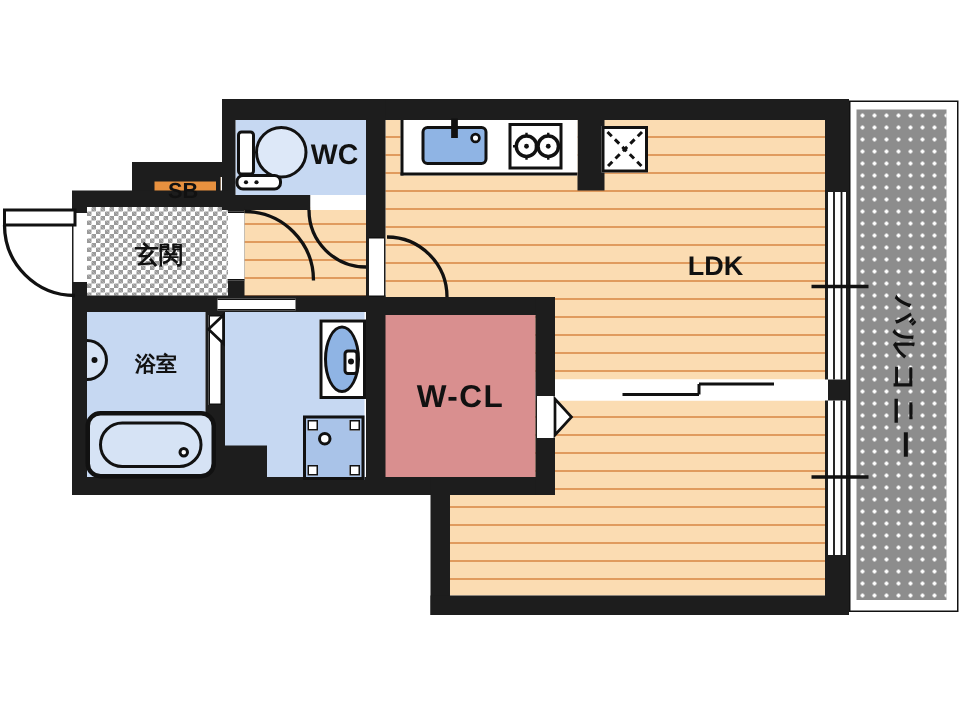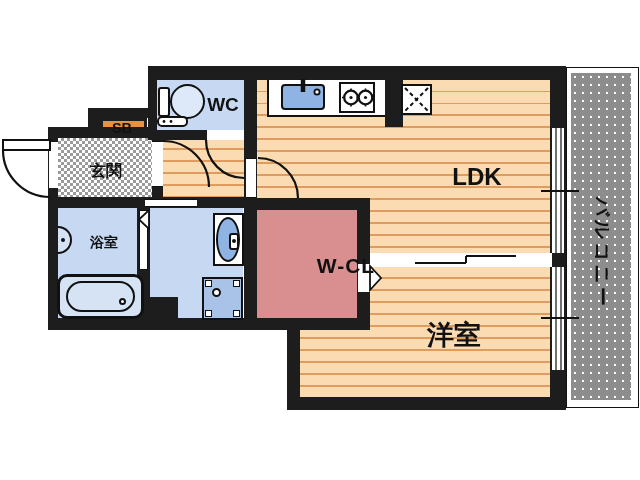--- a/index.html
+++ b/index.html
@@ -123,22 +123,22 @@
     <path d="M149,210 L149,229 L139,219.5 Z" fill="#fff" stroke="#111" stroke-width="1.8"></path>
     <path d="M370,266 L370,290 L381,278 Z" fill="#fff" stroke="#111" stroke-width="1.8"></path>
     <circle cx="164" cy="121.5" r="1.4" fill="#111"></circle>
     <circle cx="171" cy="121.5" r="1.4" fill="#111"></circle>
   </svg>
 
   <div class="label" style="left:223px;top:104px;font-size:19px;">WC</div>
   <div class="label" style="left:122px;top:128px;font-size:14.5px;">SB</div>
   <div class="label" style="left:106px;top:171px;font-size:16px;">玄関</div>
   <div class="label" style="left:104px;top:242px;font-size:14px;">浴室</div>
-  <div class="label" style="left:307px;top:265px;font-size:21px;letter-spacing:1px;margin-left:39px;">W-CL</div>
-  <div class="label" style="left:477px;top:177px;font-size:24px;line-height:36px;">
+  <div class="label" style="left:307px;top:265px;font-size:21px;letter-spacing:1px;">W-CL</div>
+  <div class="label" style="left:477px;top:177px;font-size:18px;line-height:36px;">
     <span>LDK</span><br>
   </div>
   <div class="label" style="left:454px;top:335px;font-size:27px;line-height:36px;">
-    <span>洋室</span><br>
+    <br>
   </div>
   <div class="label" style="left:602px;top:253px;font-size:19px;letter-spacing:3px;transform:translate(-50%,-50%) rotate(90deg);">バルコニー</div>
 
 </div>
 
 </body></html>

